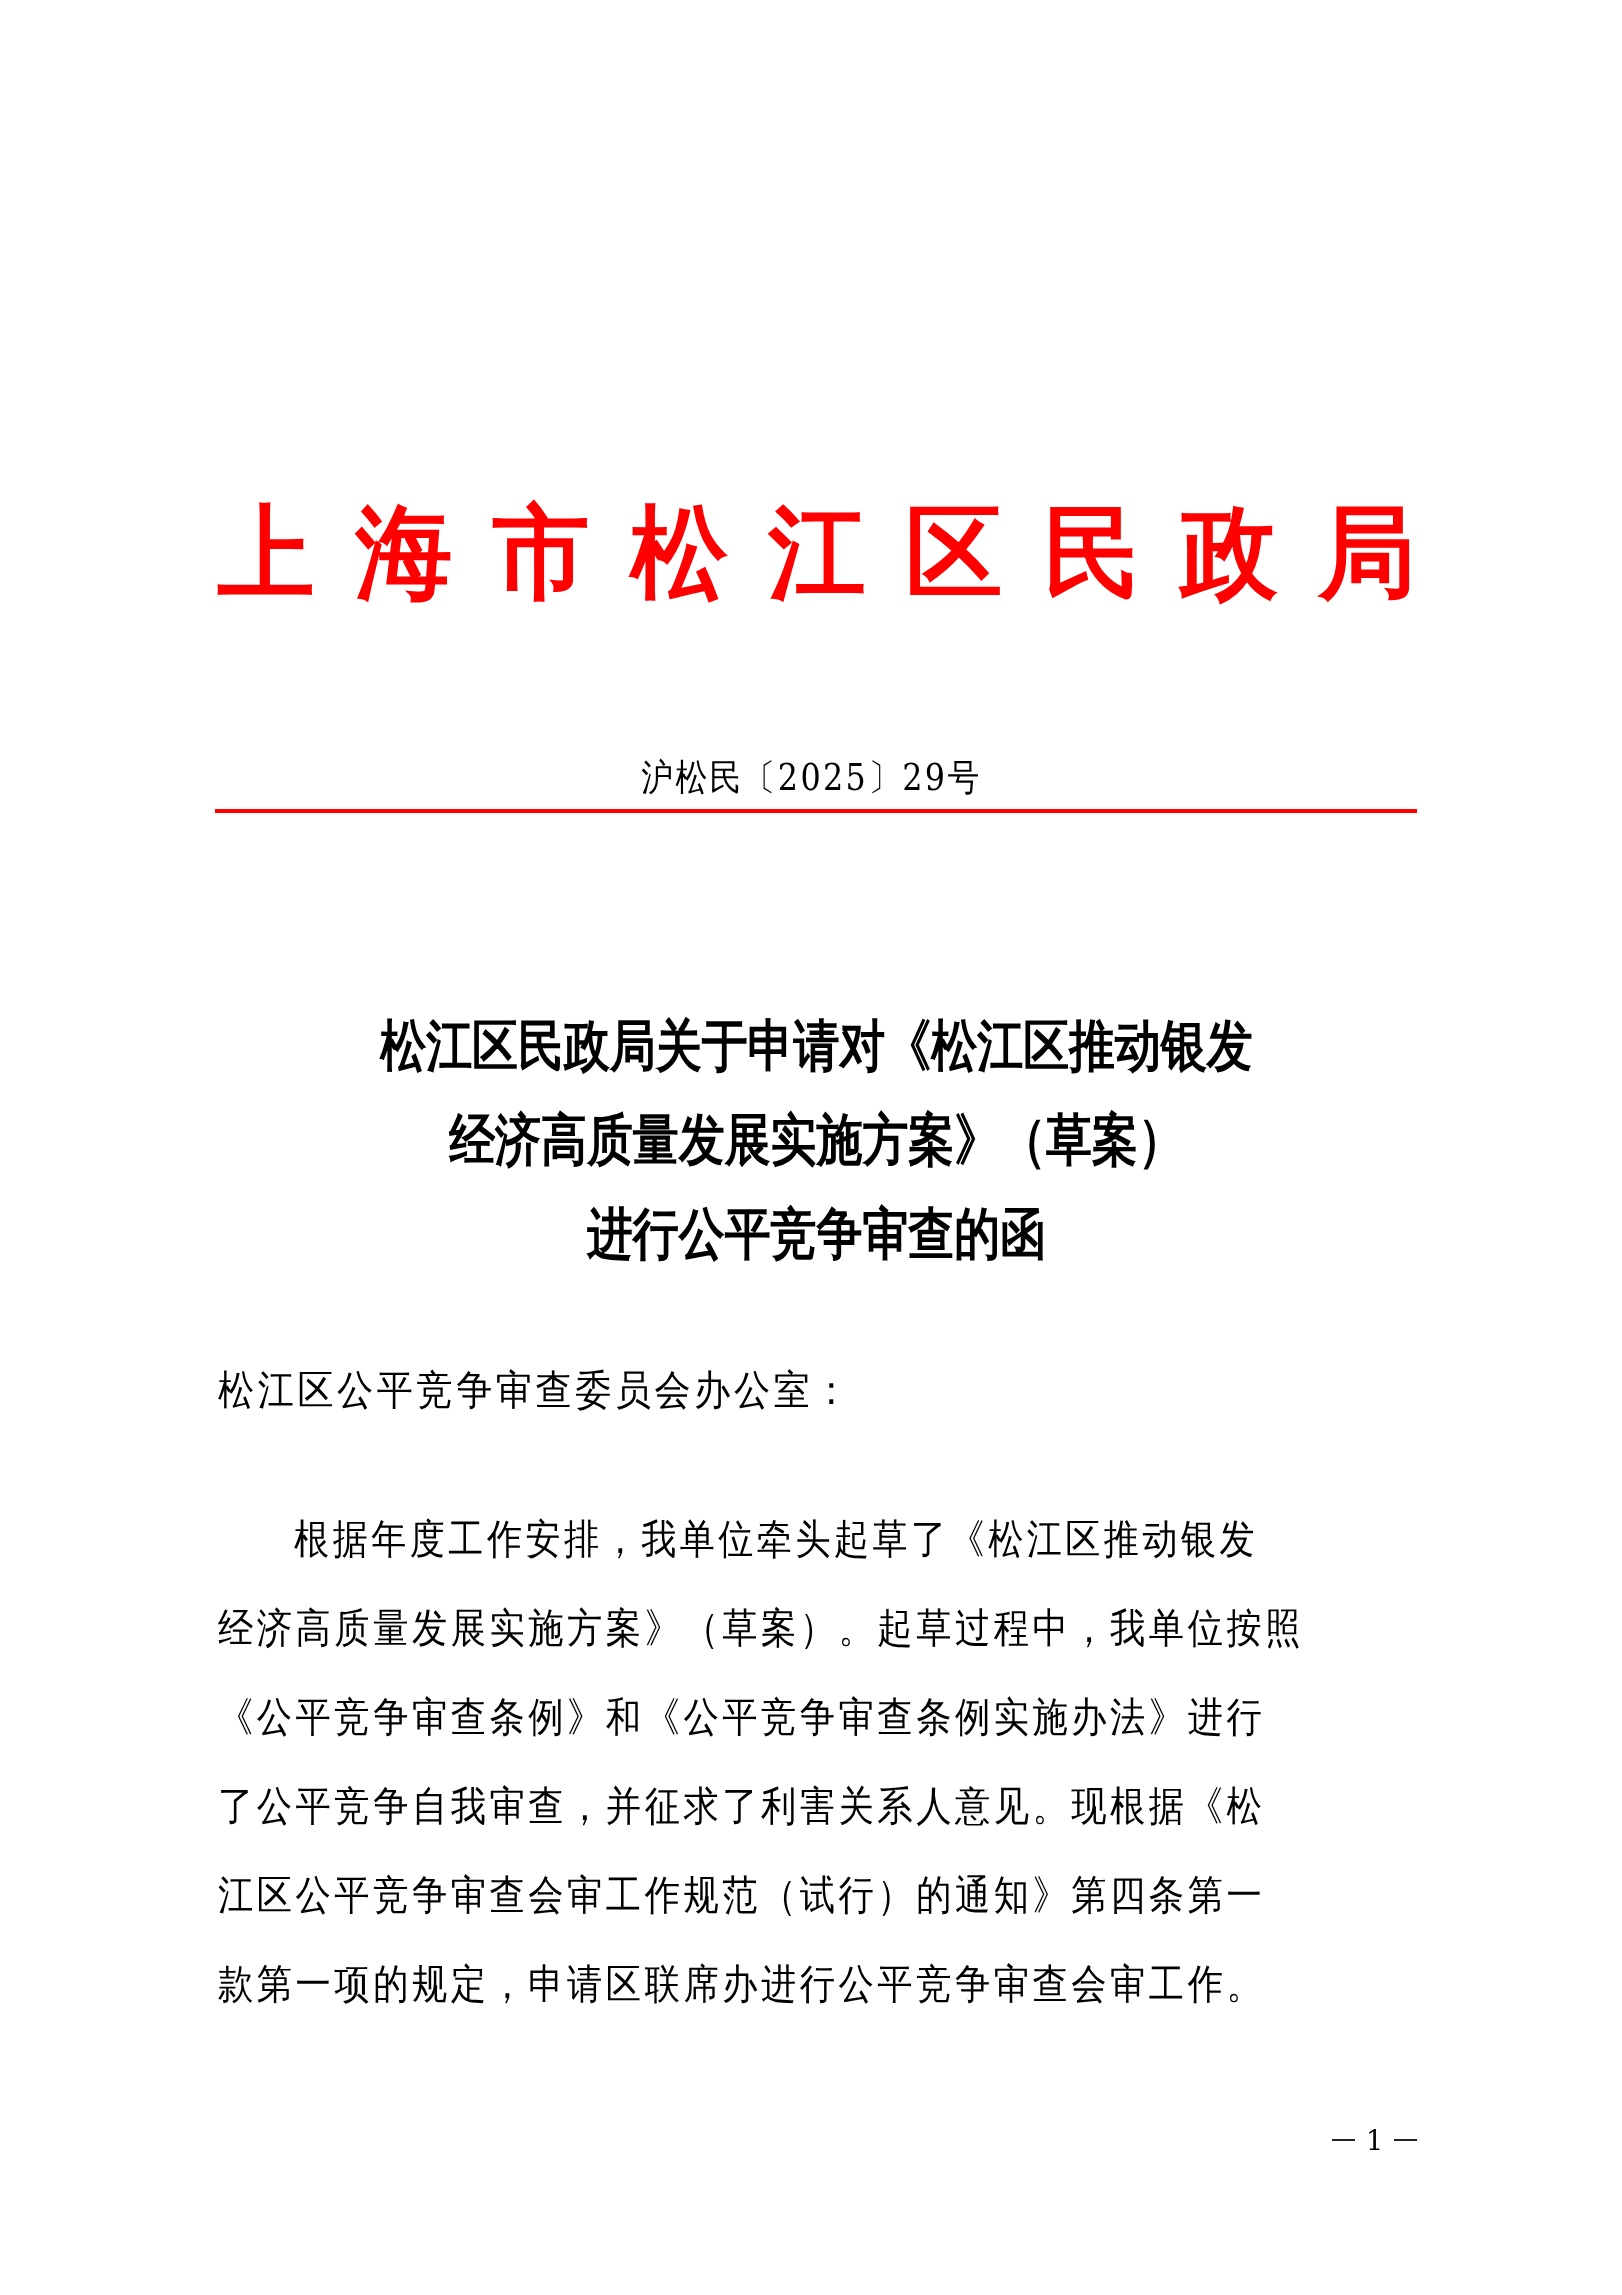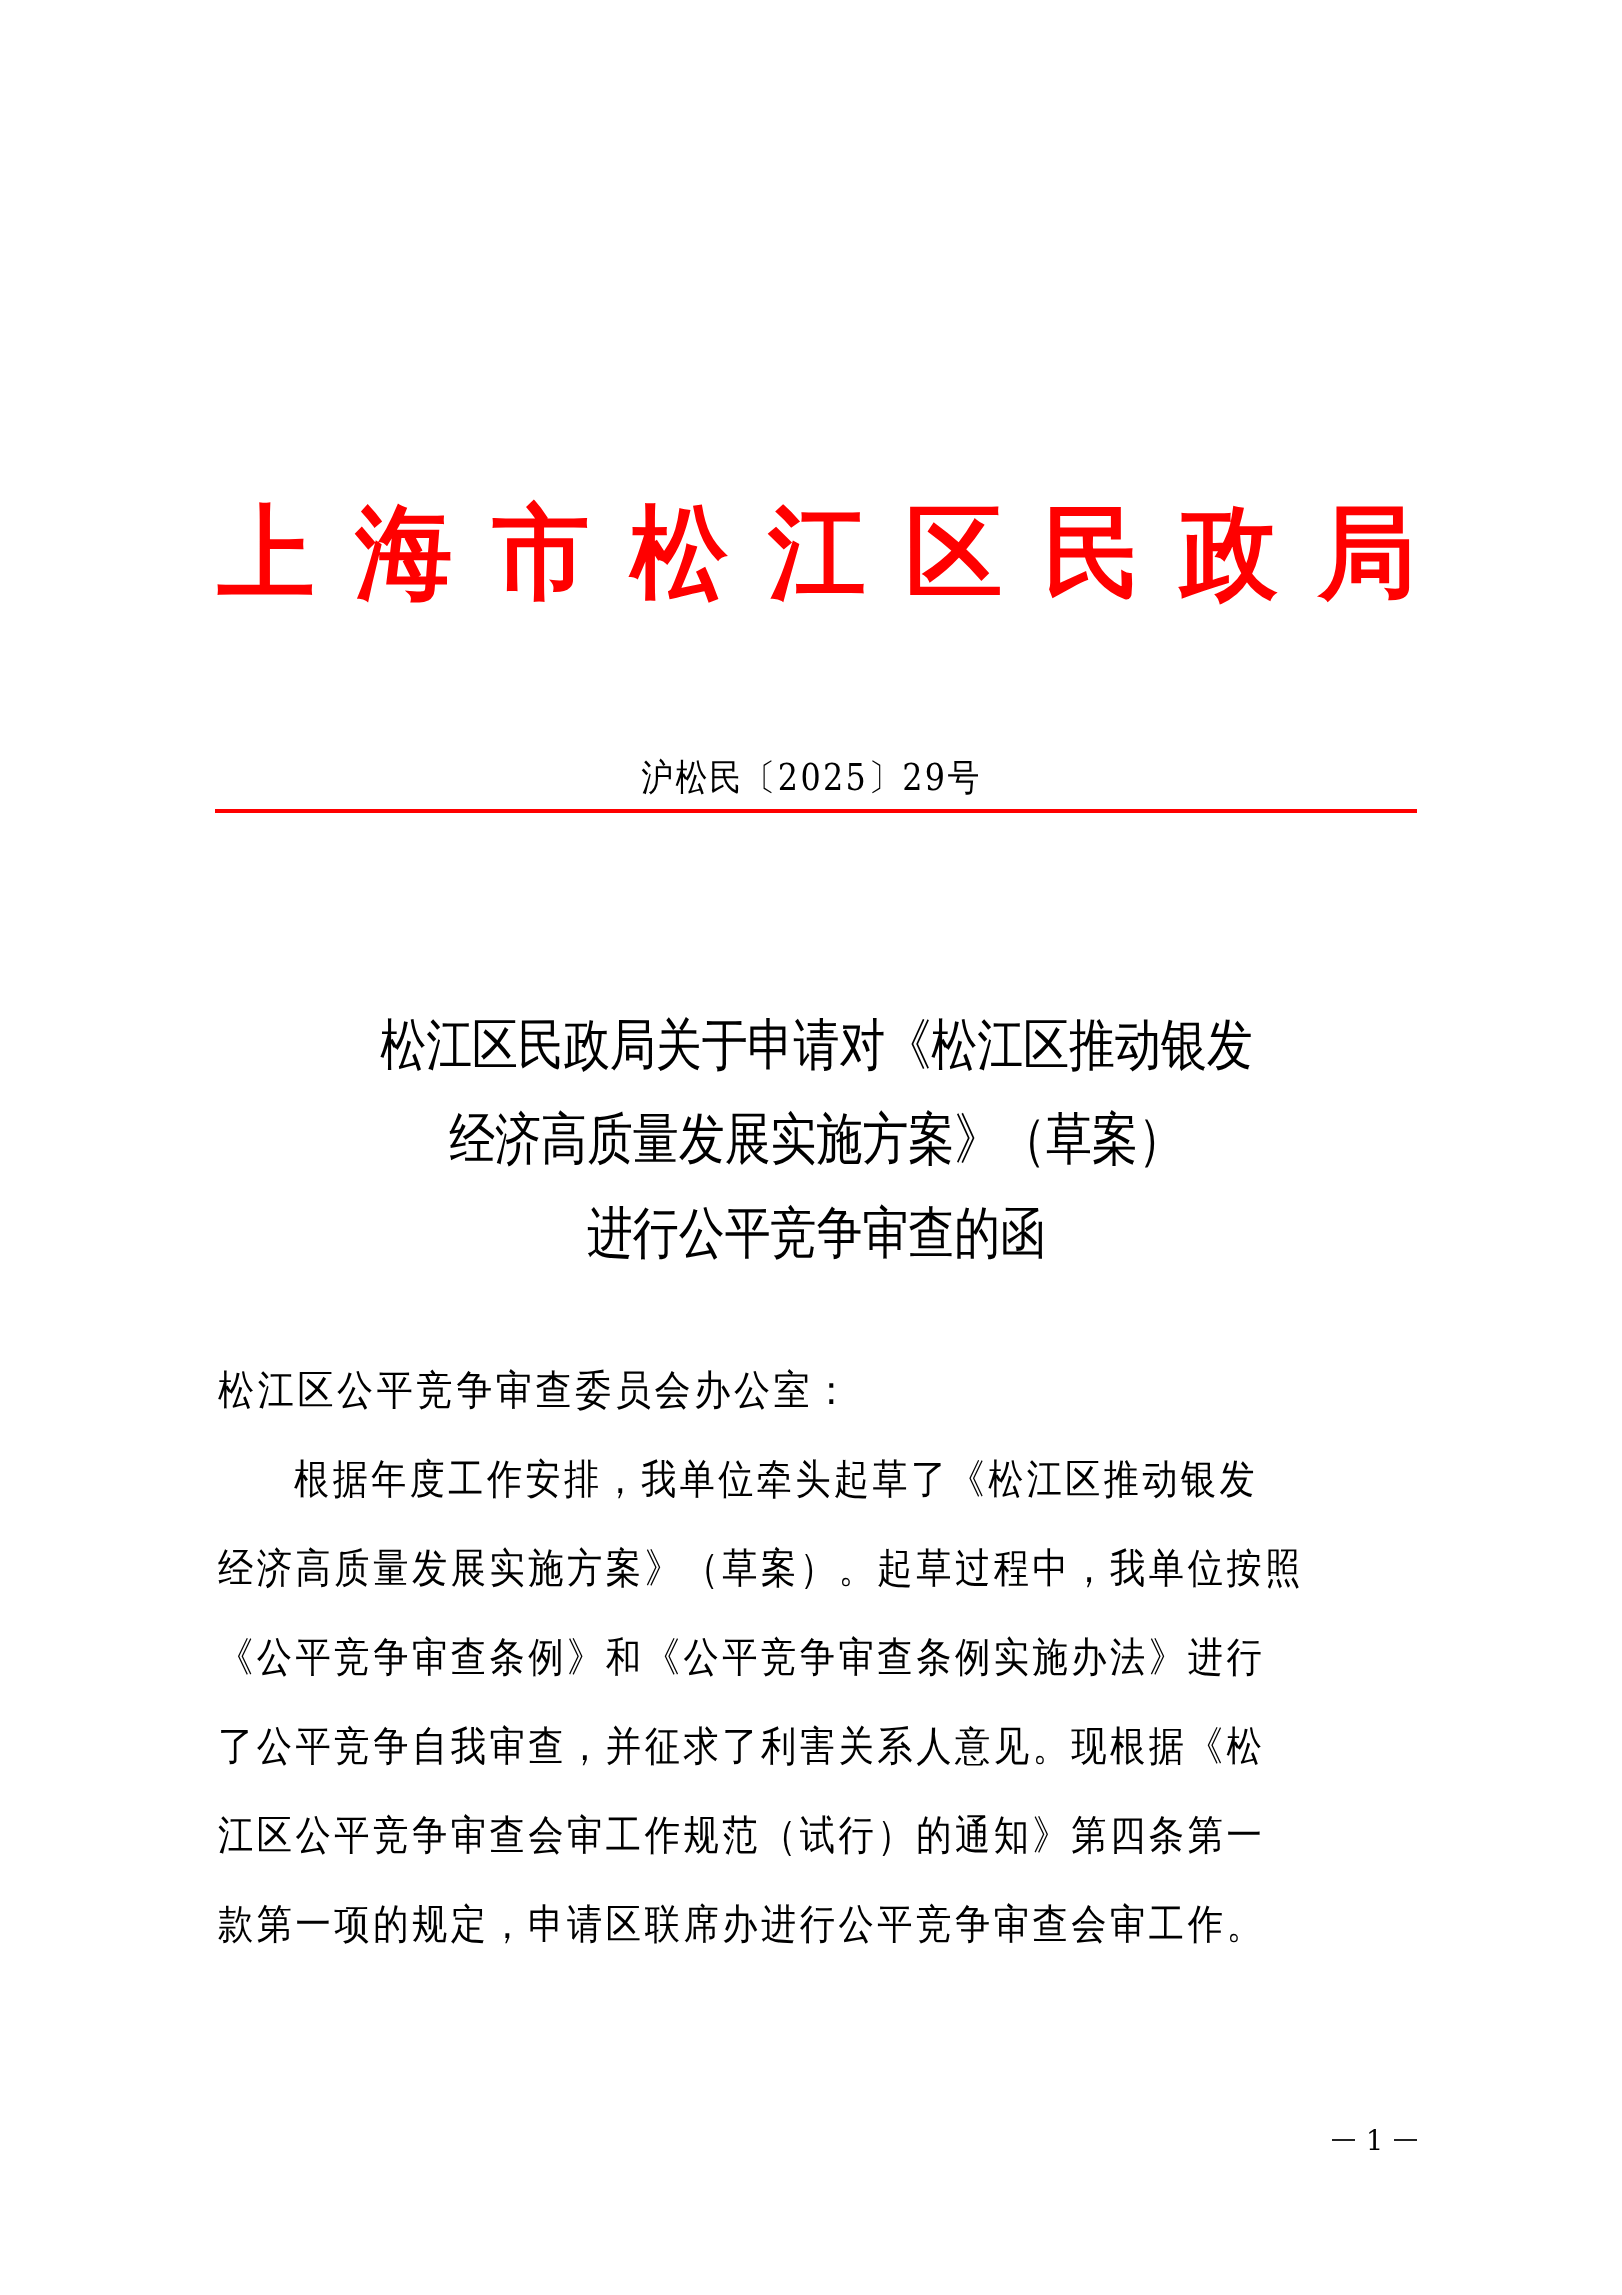--- a/index.html
+++ b/index.html
@@ -20,31 +20,31 @@
     text-align: center; font-size: 37px; line-height: 55px; letter-spacing: 2.7px;
     transform: scaleX(0.86); transform-origin: 811px 0;
   }
   .red-rule {
     position: absolute; left: 215px; top: 809px; width: 1202px; height: 4.1px;
     background: #ff0000;
   }
 
   .doc-title {
     position: absolute; left: 215px; width: 1203px; top: 998px;
-    text-align: center; font-weight: normal; font-size: 56px; line-height: 94px;
+    text-align: center; font-weight: bold; font-size: 56px; line-height: 94px;
     font-family: "DejaVu Serif", "Liberation Serif", serif;
   }
   .doc-title div { white-space: nowrap; transform: scaleX(0.82); transform-origin: center; }
 
   .addressee {
     position: absolute; left: 218px; top: 1363px; height: 55px;
     font-size: 41px; line-height: 55px; letter-spacing: 4.1px; white-space: nowrap;
     transform: scaleX(0.88); transform-origin: left top;
   }
-  .body-para { position: absolute; left: 218px; top: 1452px; width: 1200px; }
+  .body-para { position: absolute; left: 218px; top: 1512px; width: 1200px; }
   .body-line {
     height: 89px; font-size: 41px; line-height: 55px; letter-spacing: 4.1px;
     white-space: nowrap; transform-origin: left top;
   }
   .body-line.indent { padding-left: 89px; }
 
   .page-number {
     position: absolute; left: 1332px; top: 2123px; width: 85px; height: 34px;
     display: flex; align-items: center; justify-content: space-between;
     font-size: 27px; font-family: "DejaVu Serif", "Liberation Serif", serif;

